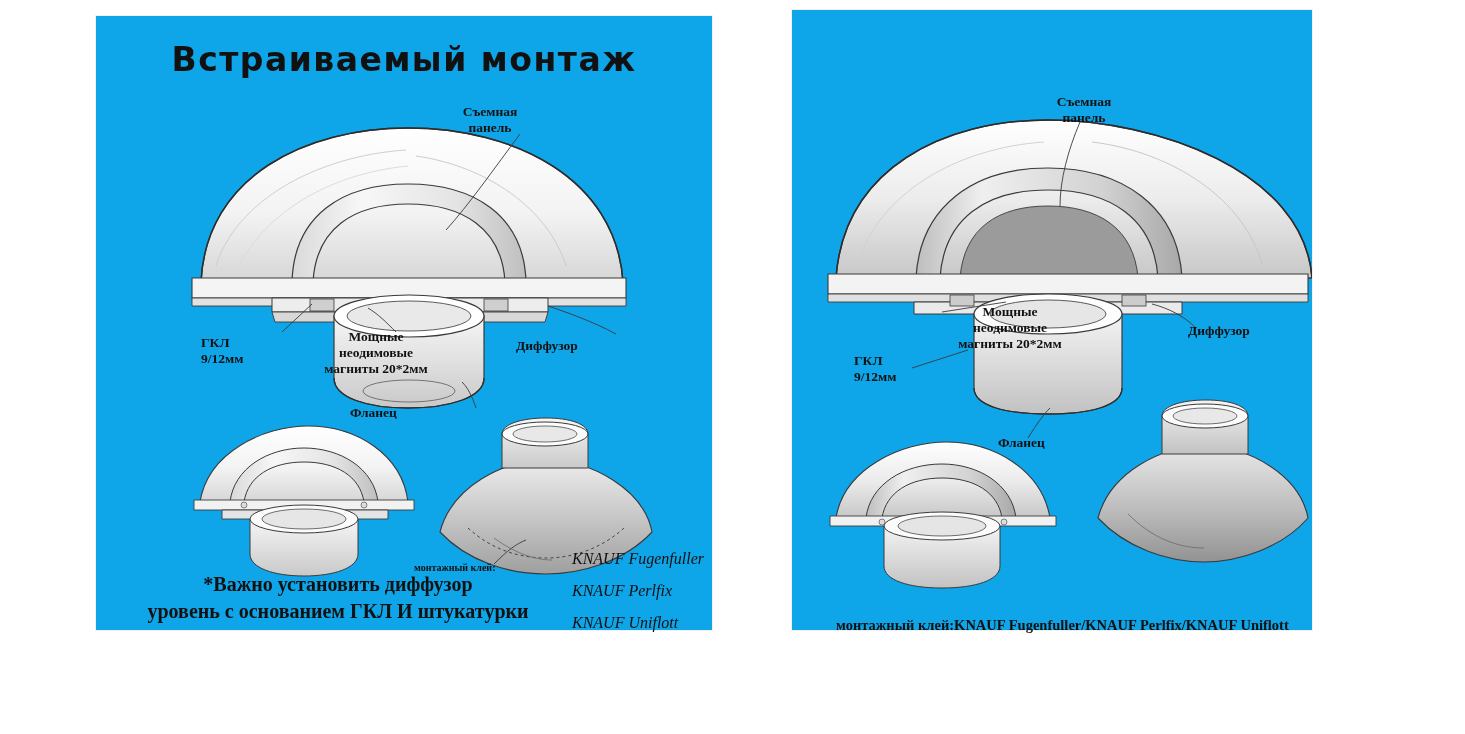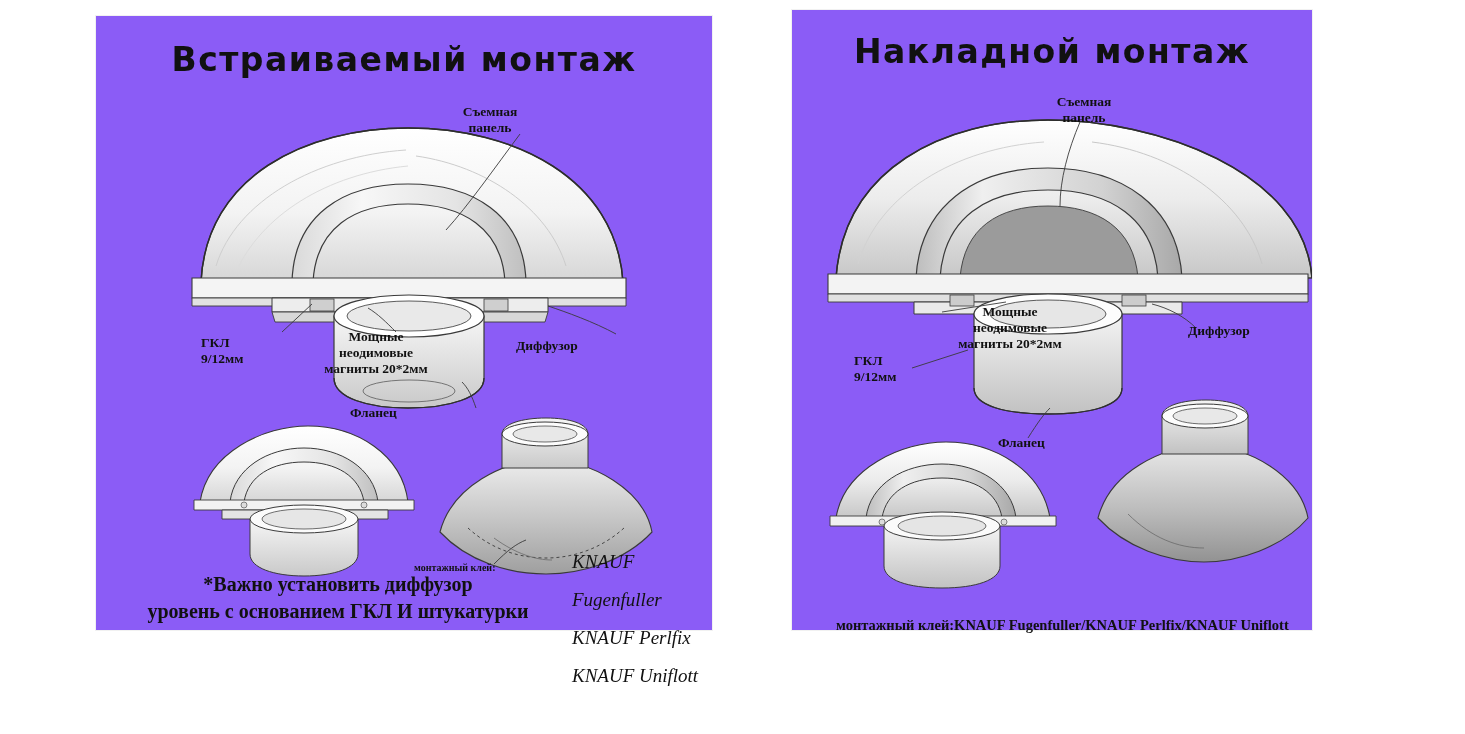--- a/index.html
+++ b/index.html
@@ -18,21 +18,21 @@
   .canvas {
     position: absolute;
     left: 0; top: 0;
     width: 1465px;
     height: 734px;
   }
 
   
   .panel {
     position: absolute;
-    background: #8b5cf6;
+    background: #0ea5e9;
     box-shadow: 0 0 0 1px #f1f1f1;
   }
   #panel-recessed { left: 96px;  top: 16px; width: 616px; height: 614px; }
   #panel-surface  { left: 792px; top: 10px; width: 520px; height: 620px; }
 
   .panel-title {
     position: absolute;
     width: 100%;
     text-align: center;
     font-family: "DejaVu Sans", sans-serif;
@@ -71,21 +71,21 @@
     font-family: "Liberation Serif", serif;
     font-size: 20px;
     font-weight: bold;
     color: #111;
     line-height: 1.35;
     white-space: pre-line;
   }
   .glue-list {
     position: absolute;
     font-family: "Liberation Serif", serif;
-    font-size: 19px;
+    font-size: 16px;
     color: #111;
     line-height: 2.0;
     font-style: italic;
   }
   .glue-list div:first-child { font-style: italic; }
   .glue-title {
     position: absolute;
     font-family: "Liberation Serif", serif;
     font-size: 10px;
     font-weight: bold;
@@ -210,21 +210,20 @@
 
     <div class="glue-list" style="left:476px; top:527px;">
       <div>KNAUF Fugenfuller</div>
       <div>KNAUF Perlfix</div>
       <div>KNAUF Uniflott</div>
     </div>
   </div>
 
   <div class="panel" id="panel-surface">
 
-    <div class="panel-title" id="title-surface">Накладной монтаж</div>
 
     <svg class="draw" viewBox="0 0 520 620">
       <defs>
         <linearGradient id="gR1" x1="0" y1="0" x2="0" y2="1">
           <stop offset="0" stop-color="#ffffff"></stop>
           <stop offset="0.5" stop-color="#ececec"></stop>
           <stop offset="1" stop-color="#c7c7c7"></stop>
         </linearGradient>
         <linearGradient id="gR2" x1="0" y1="0" x2="1" y2="0">
           <stop offset="0" stop-color="#bdbdbd"></stop>

